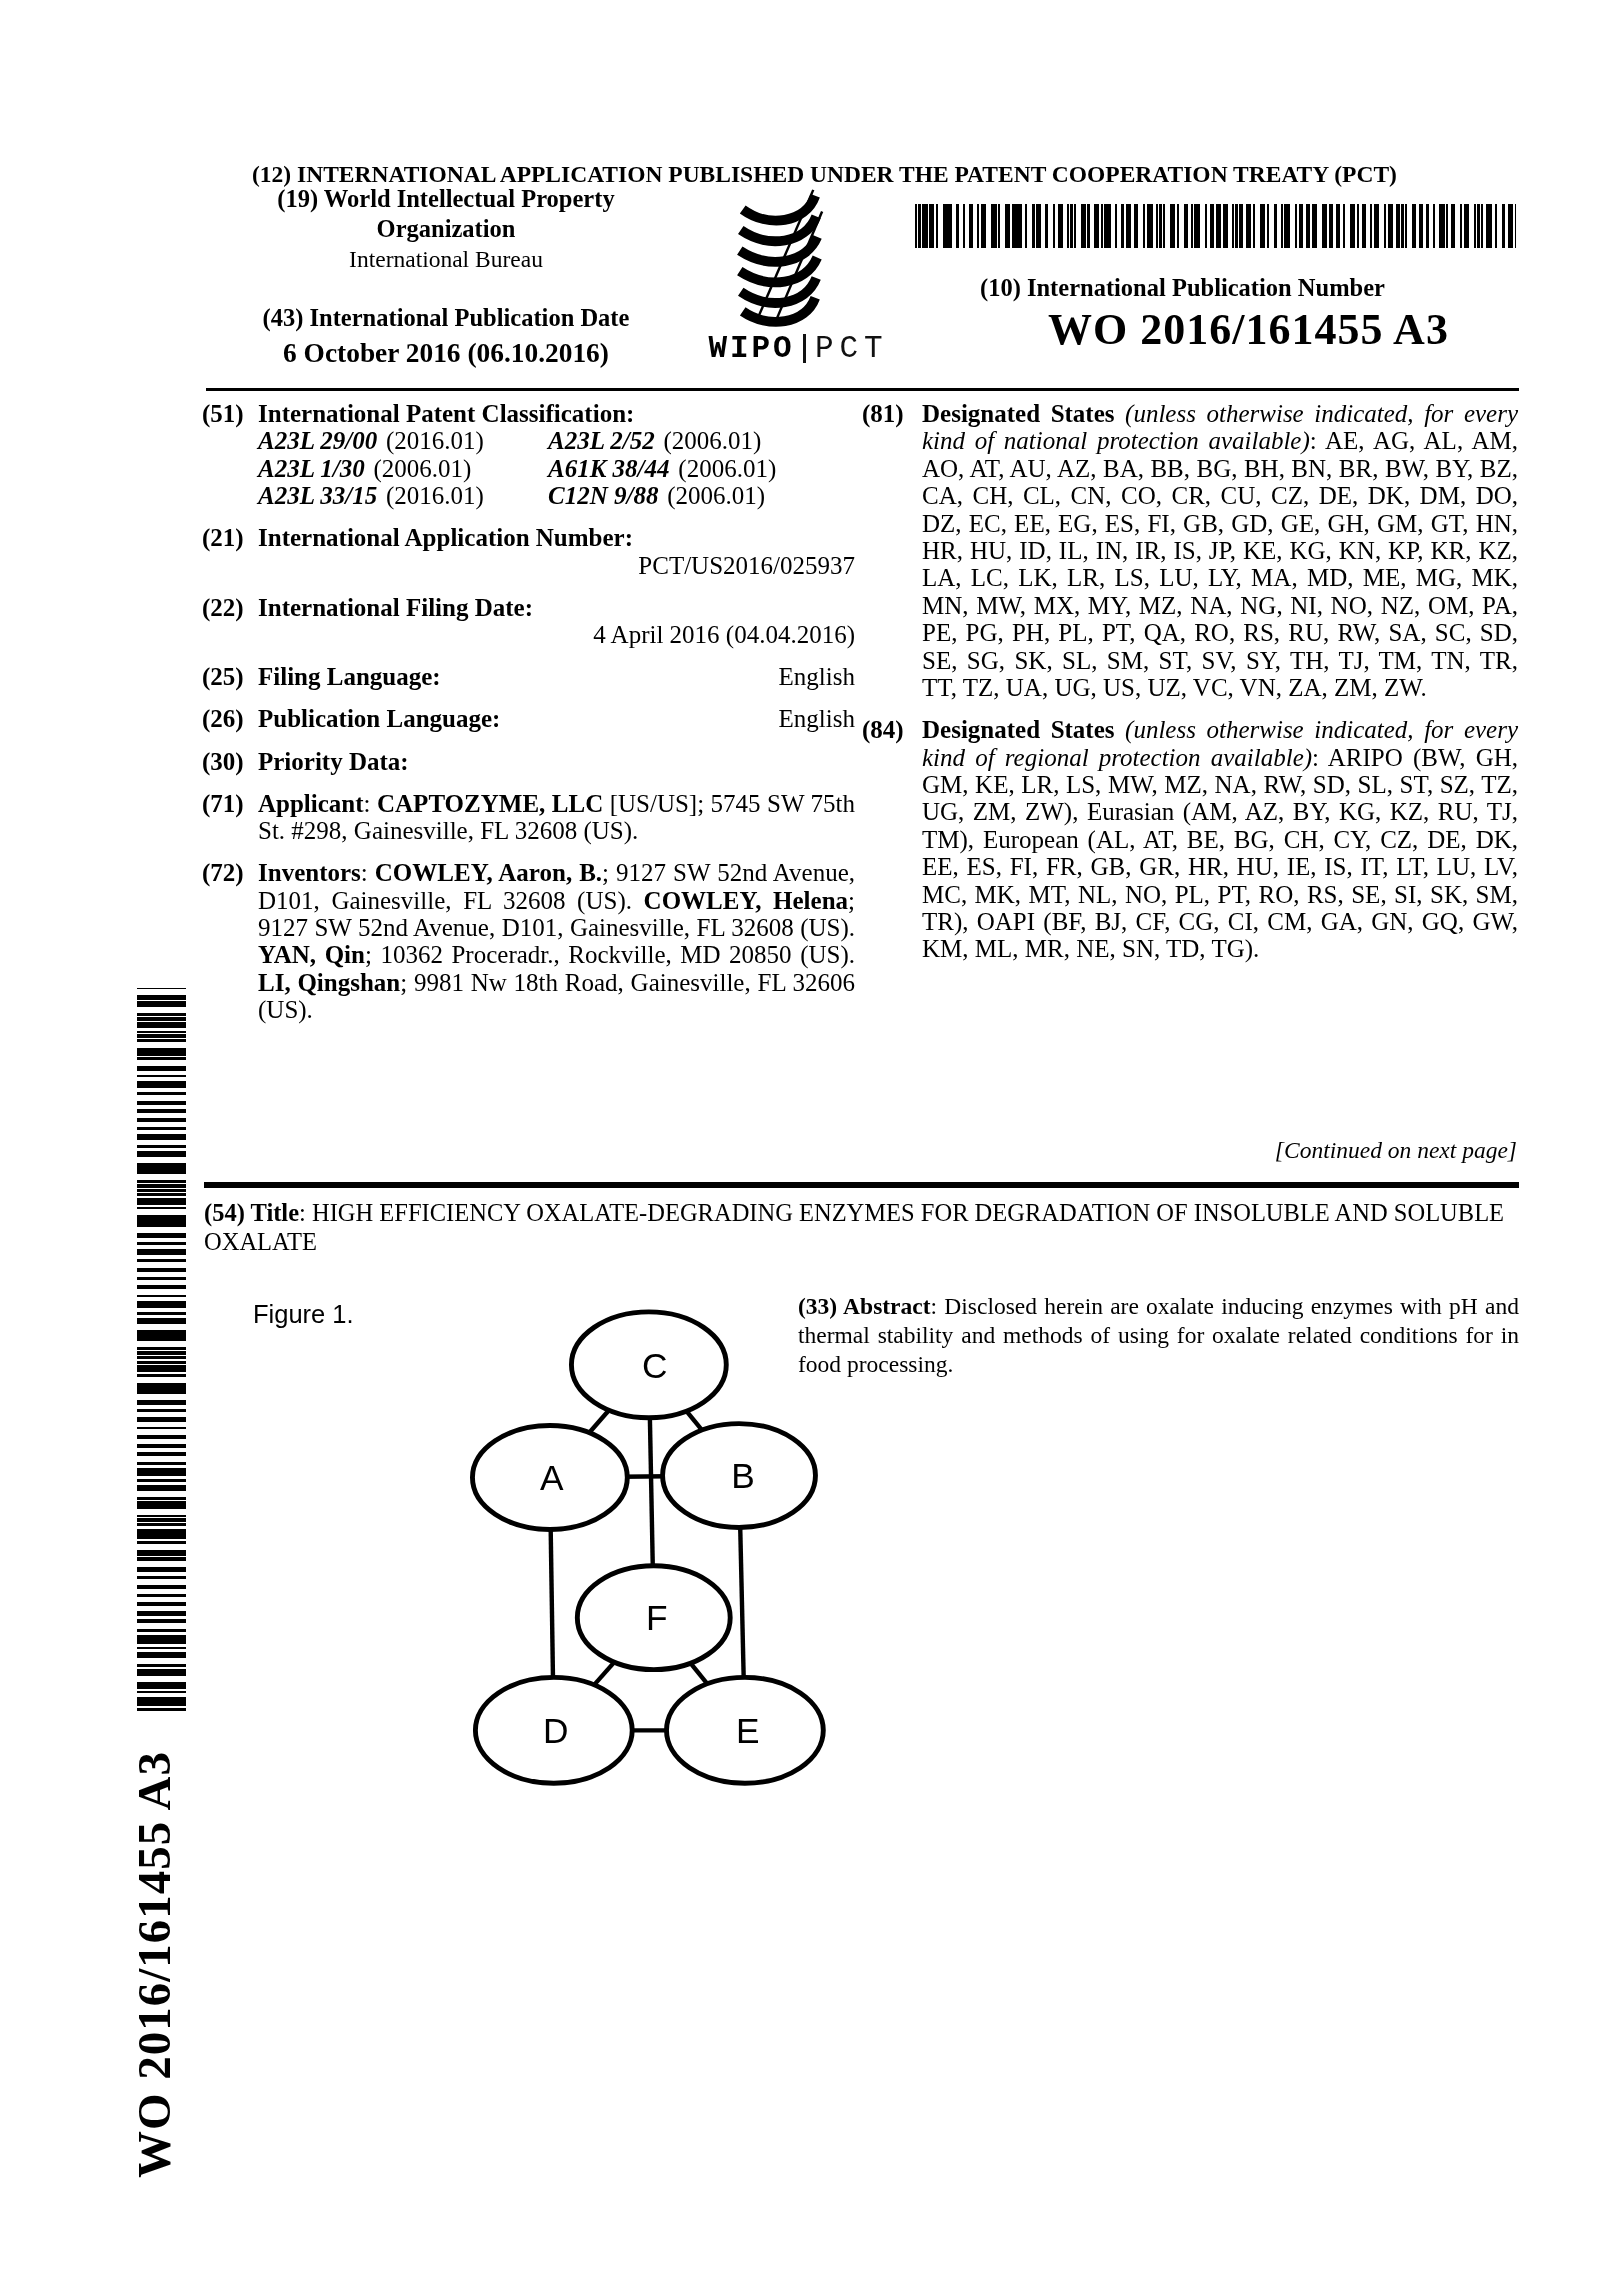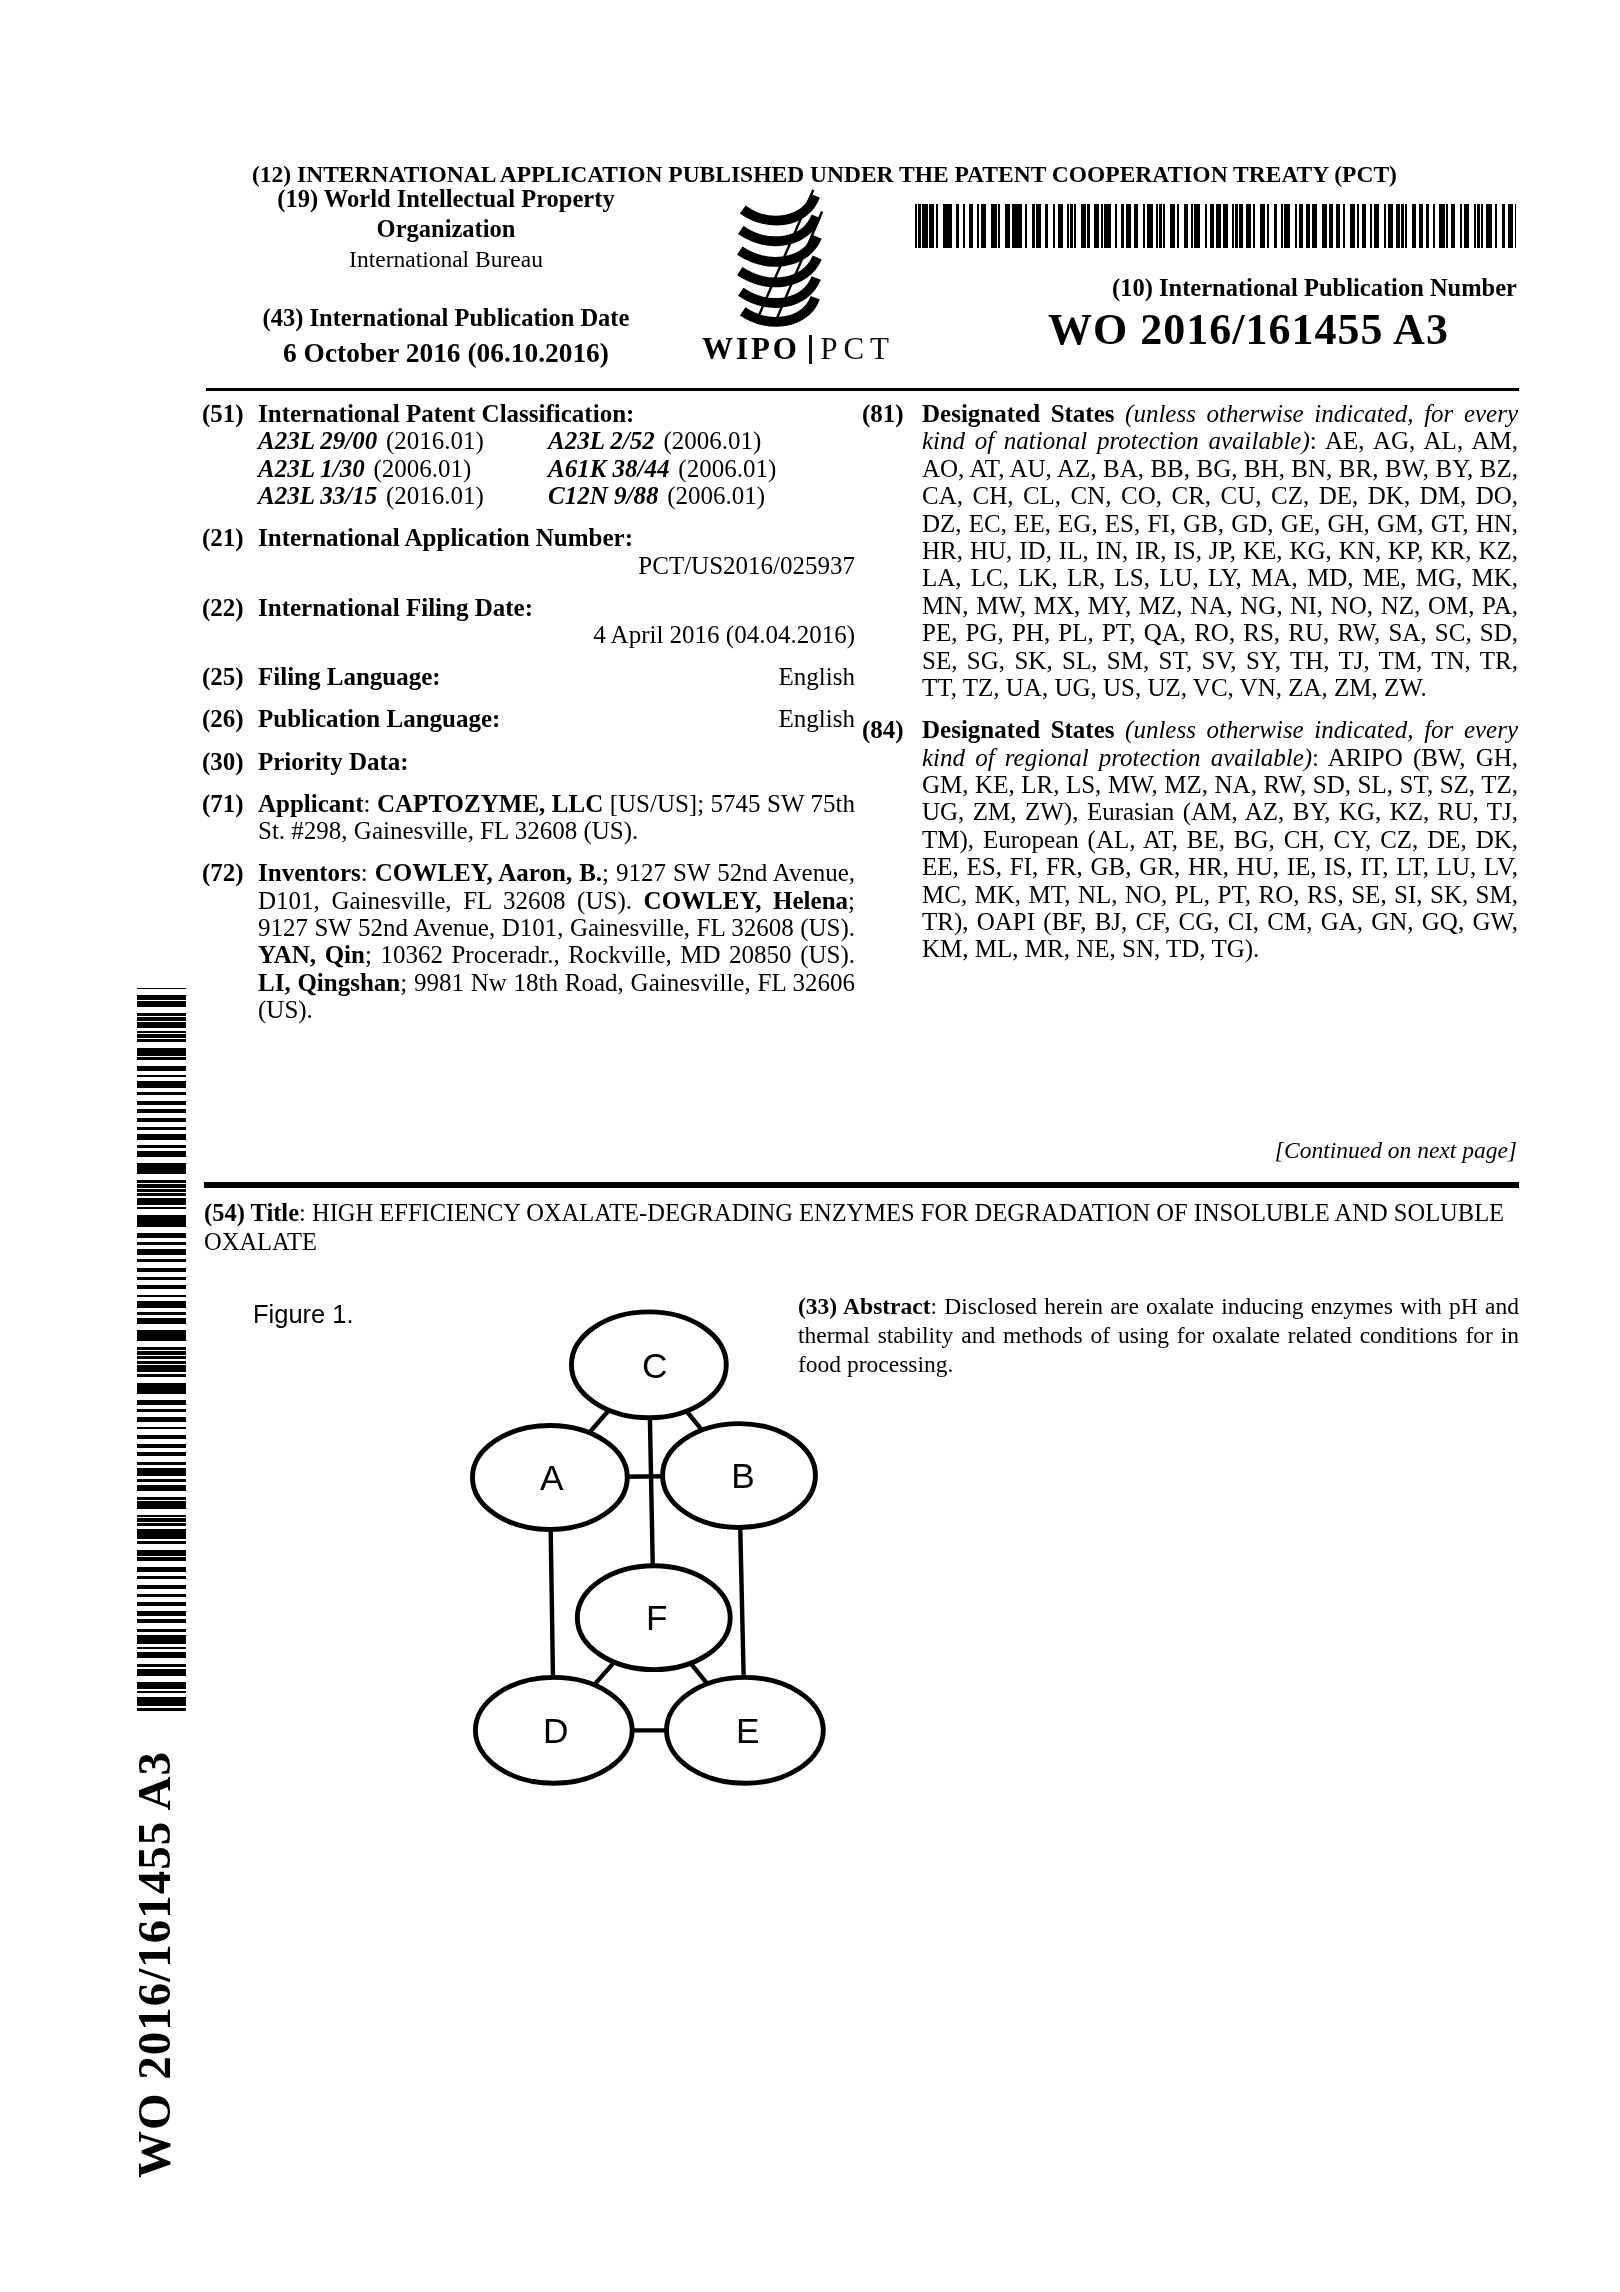--- a/index.html
+++ b/index.html
@@ -11,30 +11,30 @@
   .treaty{position:absolute;left:252px;top:161px;font-weight:bold;font-size:23.5px;white-space:nowrap;}
 
   .hdr-left{position:absolute;left:211px;top:184px;width:470px;text-align:center;}
   .org1,.org2{font-weight:bold;font-size:24.5px;line-height:30px;}
   .org3{font-size:23.5px;line-height:30px;}
   .pd-label{font-weight:bold;font-size:24.5px;margin-top:30px;}
   .pd-value{font-weight:bold;font-size:27.4px;margin-top:5.9px;}
 
   .wipo-swirl{position:absolute;left:723px;top:184px;width:110px;height:147px;}
   .wipo-text{position:absolute;left:676px;top:331px;width:245px;display:flex;align-items:center;
-             justify-content:center;gap:8.8px;font-family:Liberation Serif, serif;}
+             justify-content:center;gap:8.8px;font-family:Liberation Mono, monospace;}
   .wipo-w{font-weight:bold;font-size:31px;letter-spacing:2.9px;}
   .wipo-sep{width:2.9px;height:29px;background:#111;}
   .wipo-p{font-size:31px;font-weight:500;letter-spacing:5.9px;color:#111;}
 
   .barcode-top{position:absolute;left:915px;top:204px;width:601px;height:44px;background:
     repeating-linear-gradient(90deg,#000 0 2px,transparent 2px 6.9px),
     repeating-linear-gradient(90deg,transparent 0 2.9px,#000 2.9px 5.9px,transparent 5.9px 12.7px),
     repeating-linear-gradient(90deg,transparent 0 8.8px,#000 8.8px 12.7px,transparent 12.7px 22.5px);}
-  .pubnum-label{position:absolute;left:980px;top:274px;width:537px;text-align:right;
+  .pubnum-label{position:absolute;left:980px;top:274px;width:537px;text-align:left;
                 font-weight:bold;font-size:24.5px;}
   .pubnum-value{position:absolute;left:980px;top:304px;width:537px;text-align:center;
                 font-weight:bold;font-size:44px;letter-spacing:1px;}
 
   .rule-thin{position:absolute;left:206px;top:388px;width:1313px;height:2.9px;background:#000;}
   .rule-thick{position:absolute;left:204px;top:1182px;width:1315px;height:5.9px;background:#000;}
 
   .col{position:absolute;top:400px;font-size:25px;line-height:27.4px;}
   .col-left{left:202px;width:653px;}
   .col-right{left:862px;width:656px;}

